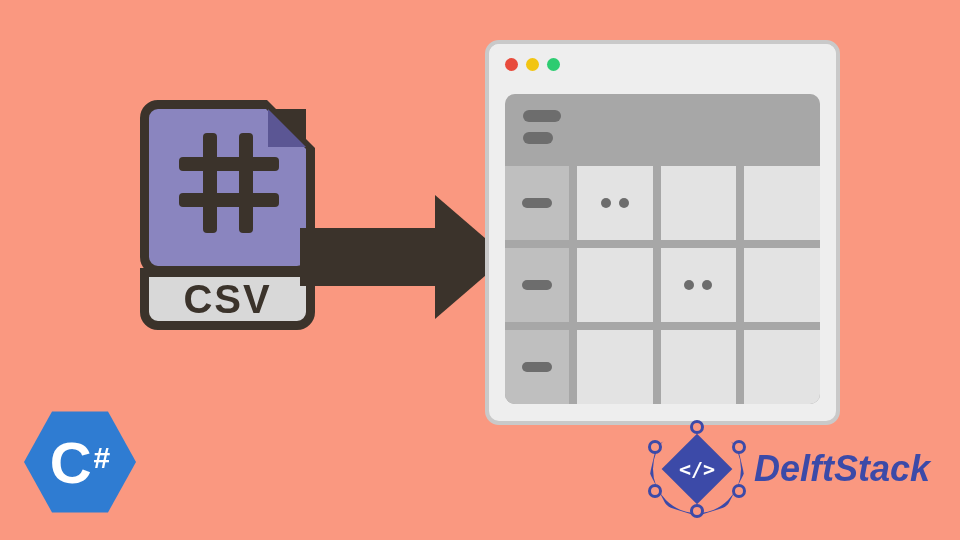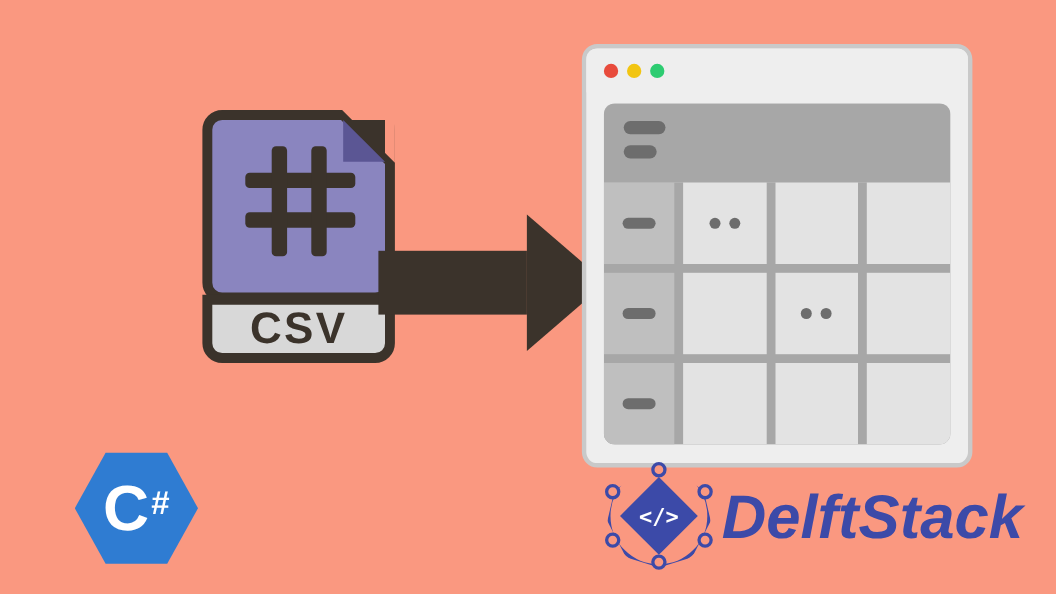--- a/index.html
+++ b/index.html
@@ -7,21 +7,20 @@
     width: 960px;
     height: 540px;
     background: #fa9880;
     position: relative;
     overflow: hidden;
     font-family: Arial, sans-serif;
   }
   .canvas {
     position: absolute;
     inset: 0;
-    margin-left: 44px;
   }
   
   .csv-file {
     position: absolute;
     left: 140px;
     top: 100px;
     width: 175px;
     height: 235px;
   }
   .csv-body {
@@ -211,21 +210,21 @@
   .delft {
     position: absolute;
     right: 30px;
     bottom: 24px;
     display: flex;
     align-items: center;
     gap: 10px;
     color: #3c4aa8;
   }
   .delft-text {
-    font-size: 56px;
+    font-size: 36px;
     font-style: italic;
     font-weight: 700;
   }
   .delft-badge {
     width: 94px;
     height: 94px;
     position: relative;
     display: flex;
     align-items: center;
     justify-content: center;

